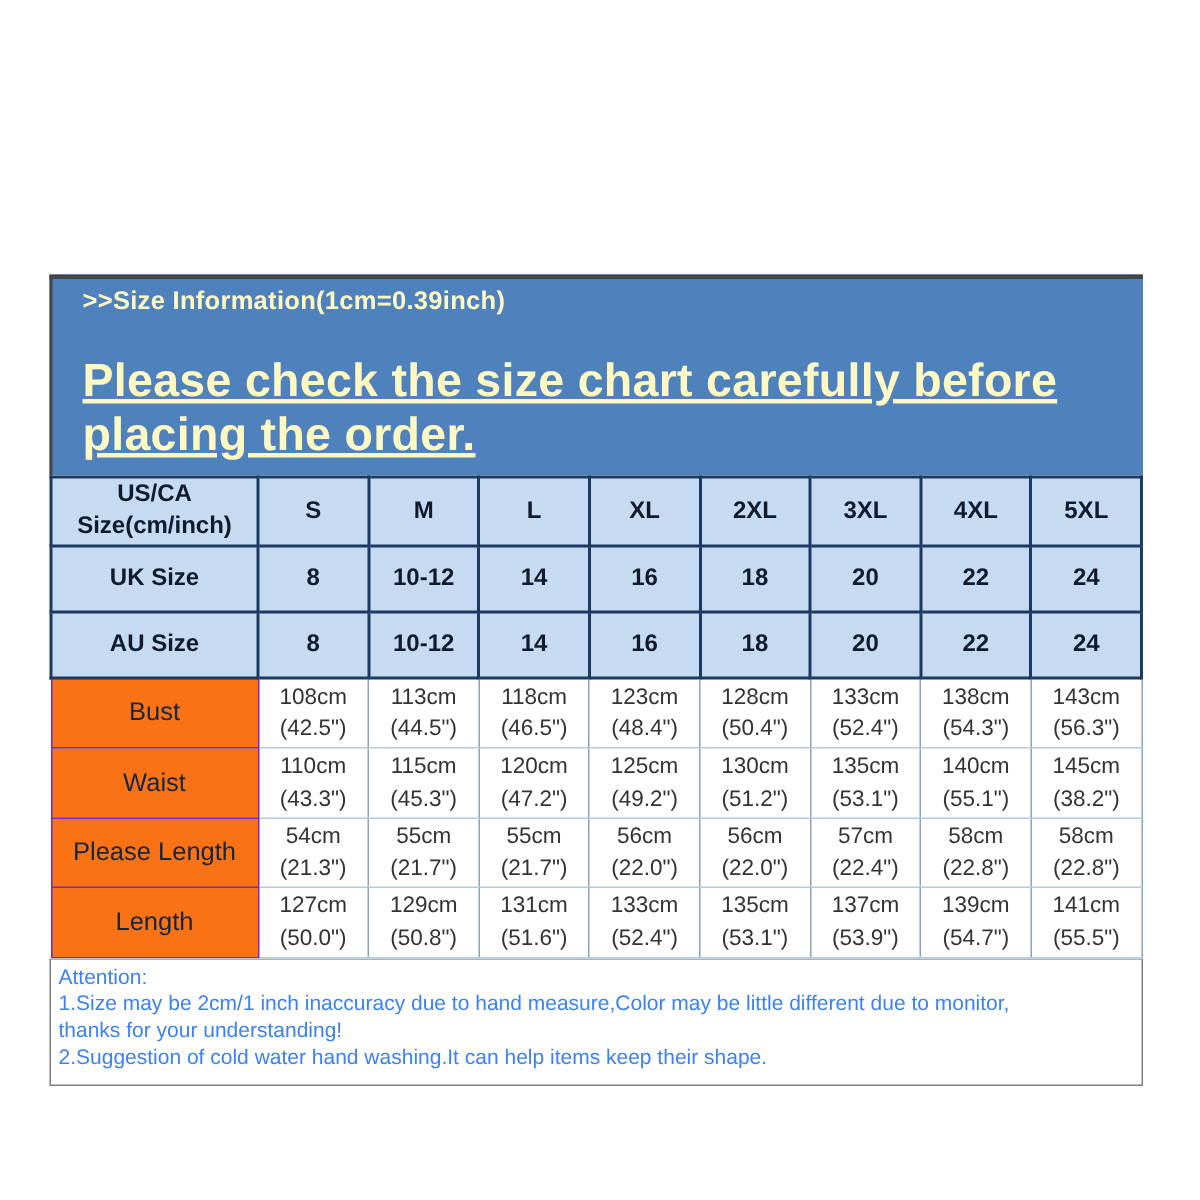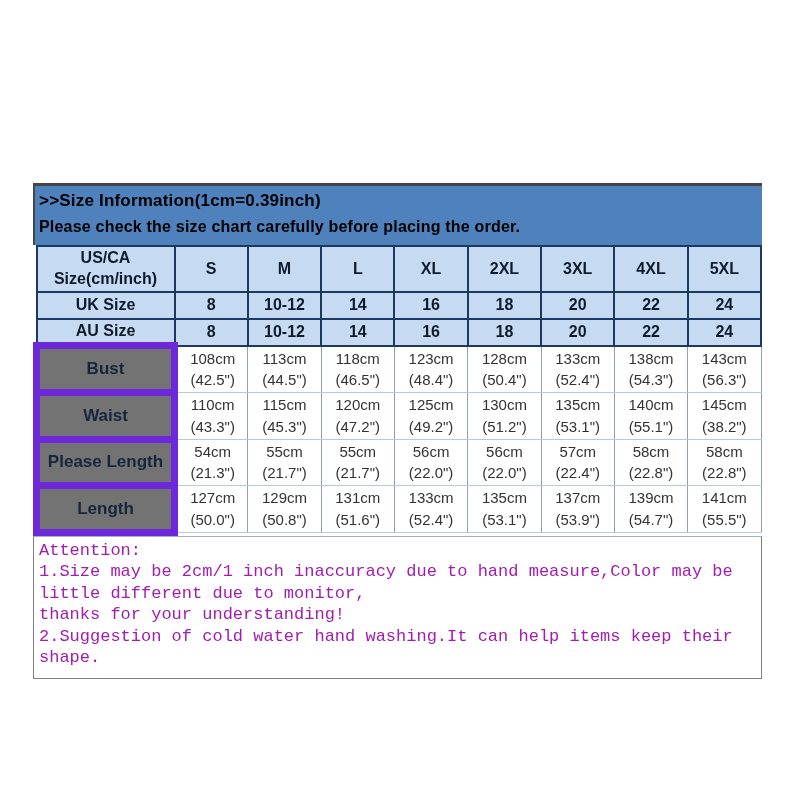--- a/index.html
+++ b/index.html
@@ -5,59 +5,59 @@
   html,body{margin:0;padding:0;background:#ffffff;}
   body{
     width:800px;height:800px;position:relative;overflow:hidden;
     font-family:"Liberation Sans","DejaVu Sans",sans-serif;
     -webkit-font-smoothing:antialiased;
   }
   .sheet{position:absolute;left:33px;top:183px;width:729px;}
 
   
   .banner{
-    background:#4f81bd;color:#000000;
+    background:#4f81bd;color:#fef9c3;
     border-top:3px solid #454545;border-left:2px solid #464646;
-    padding:5px 8px 9px 4px;box-sizing:border-box;
+    padding:5px 8px 9px 20px;box-sizing:border-box;
   }
   .banner-title{font-size:17px;font-weight:bold;letter-spacing:.2px;}
-  .banner-subtitle{font-size:16px;font-weight:bold;margin-top:7px;letter-spacing:.2px;}
+  .banner-subtitle{font-size:31px;font-weight:bold;margin-top:25px;letter-spacing:.2px;text-decoration:underline;}
 
   
   table.size-chart{
     width:100%;border-collapse:collapse;table-layout:fixed;
     background:#ffffff;
   }
   table.size-chart td{text-align:center;vertical-align:middle;padding:1px 2px;box-sizing:border-box;}
 
   tr.r-size{height:42px;}
-  tr.r-uk,tr.r-au{height:27px;}
+  tr.r-uk,tr.r-au{height:44px;}
   tr.r-m{height:44px;}
 
   .hdr{
     background:#c6dbf1;color:#0f1b2d;font-weight:bold;font-size:16px;
     border:2px solid #1c3a61;
   }
   .corner{font-size:16px;line-height:1.3;white-space:pre-line;}
 
   .rowlabel{
-    background:#737373;color:#16263c;font-size:17px;font-weight:bold;
-    border:7px solid #6d28d9;
+    background:#f97316;color:#16263c;font-size:17px;font-weight:normal;
+    border:1px solid #6d28d9;
   }
   .val{
     background:#ffffff;color:#333333;font-size:15px;line-height:1.45;
     white-space:pre-line;
     border:1px solid #8fa1b4;border-top:1px solid #b3c9e4;border-bottom:1px solid #b3c9e4;margin-left:45px;
   }
 
   
   .attention{
     border:1px solid #7f7f7f;border-top:1px solid #9fb4c9;
-    padding:3px 6px 9px 5px;font-size:17px;color:#a21caf;line-height:1.27;
-    background:#ffffff;box-sizing:border-box;font-family:Liberation Mono, monospace;
+    padding:3px 6px 9px 5px;font-size:14px;color:#3b82f6;line-height:1.27;
+    background:#ffffff;box-sizing:border-box;
   }
   .attention p{margin:0;white-space:pre-line;}
 </style>
 </head>
 <body>
 
 <div class="sheet">
 
   <div class="banner">
     <div class="banner-title">&gt;&gt;Size Information(1cm=0.39inch)</div>

